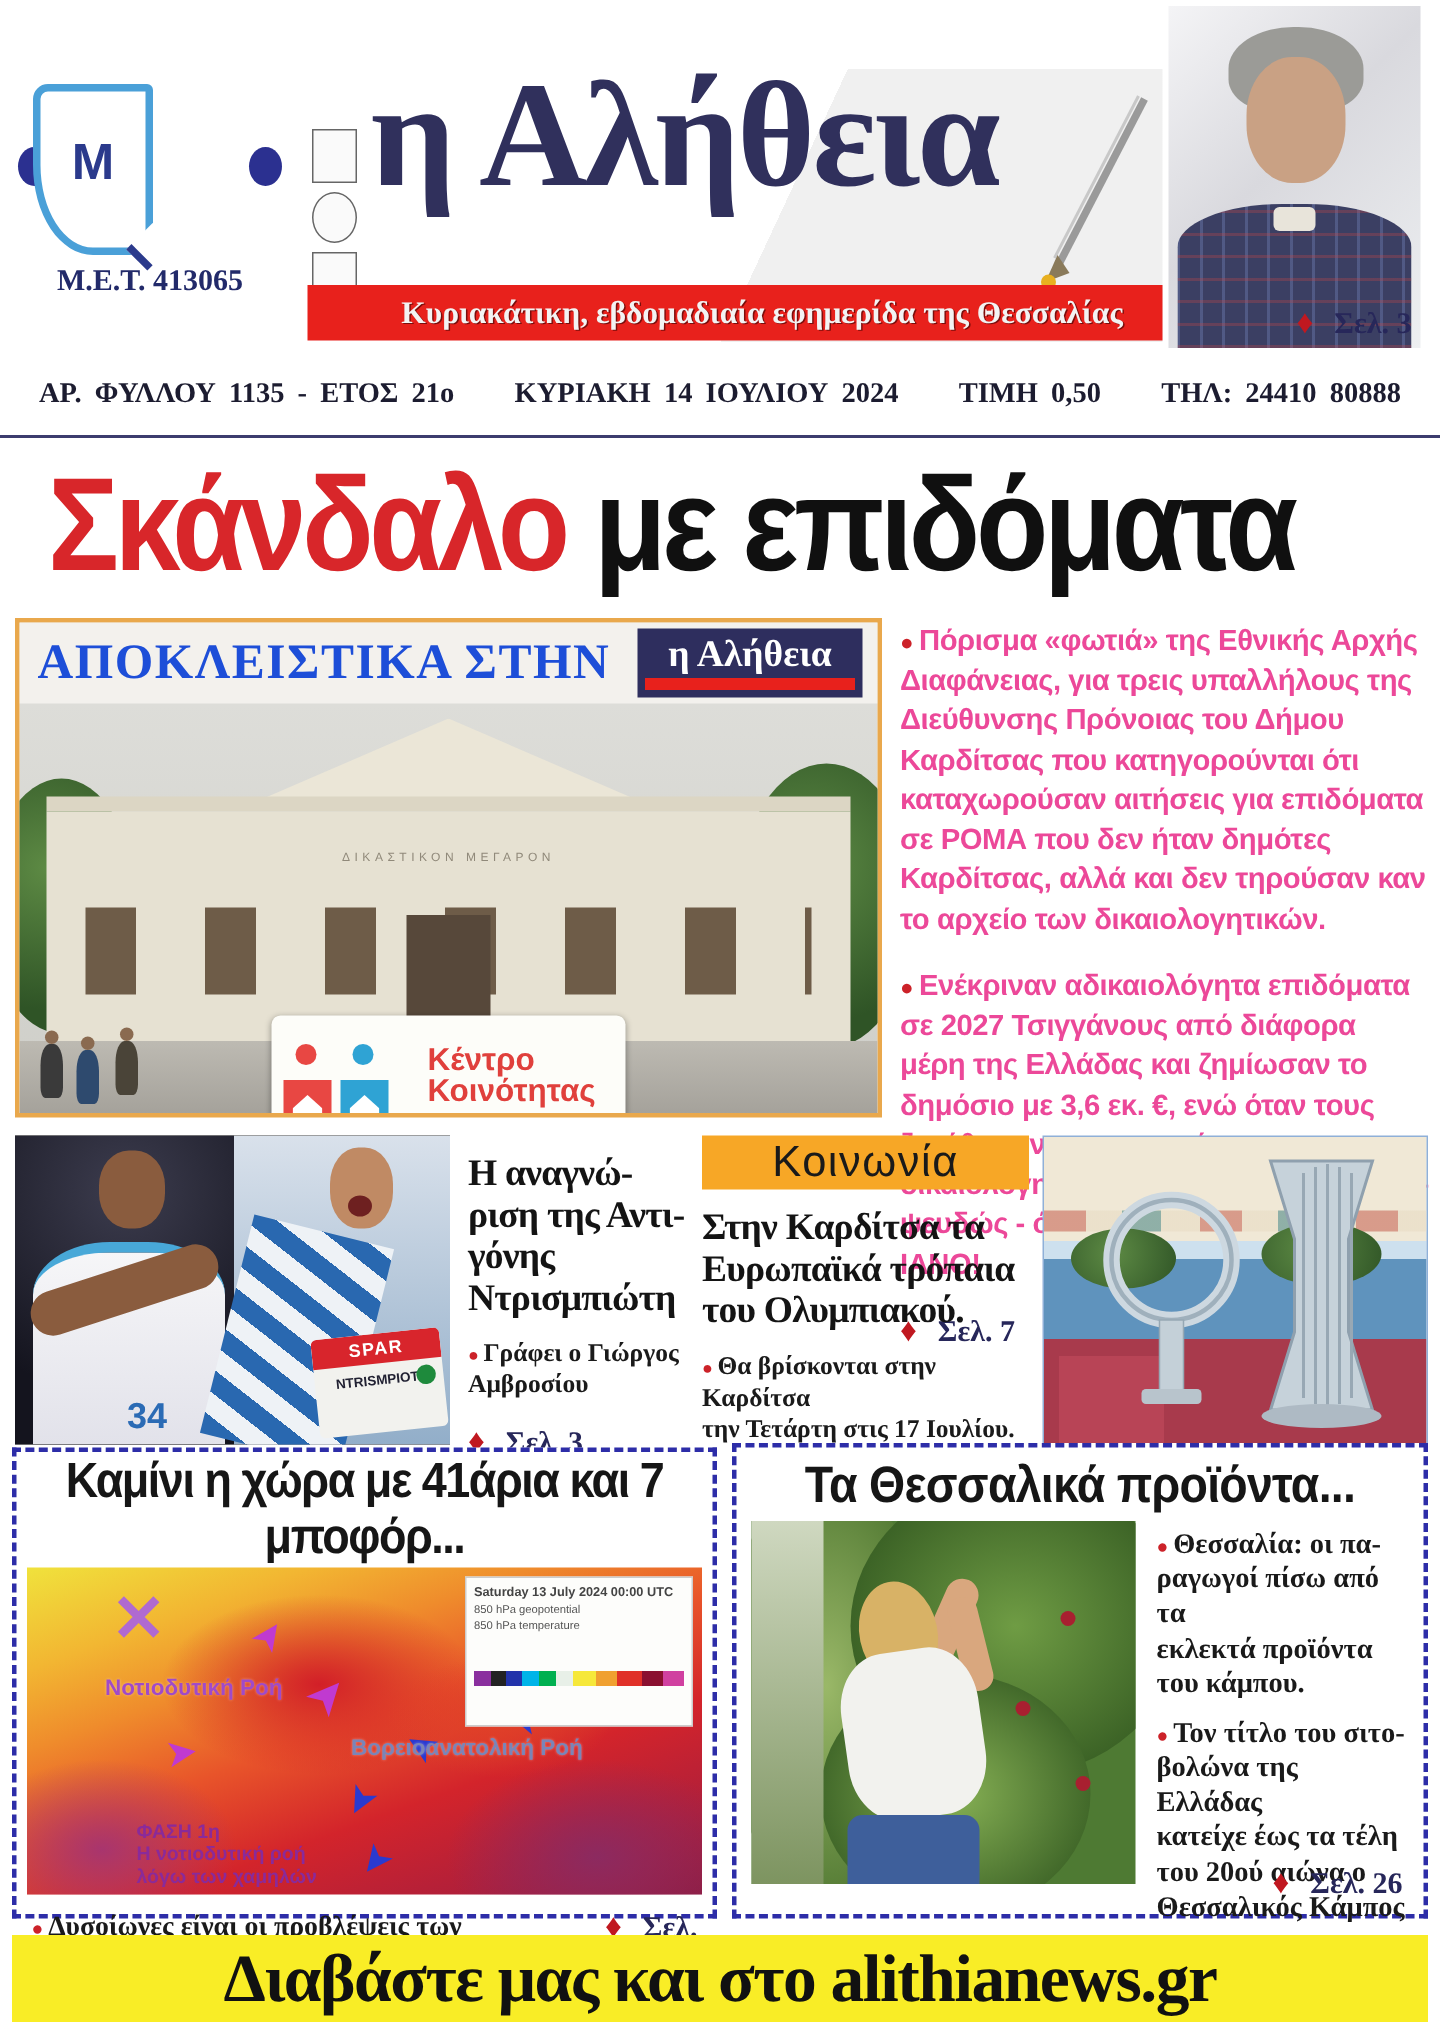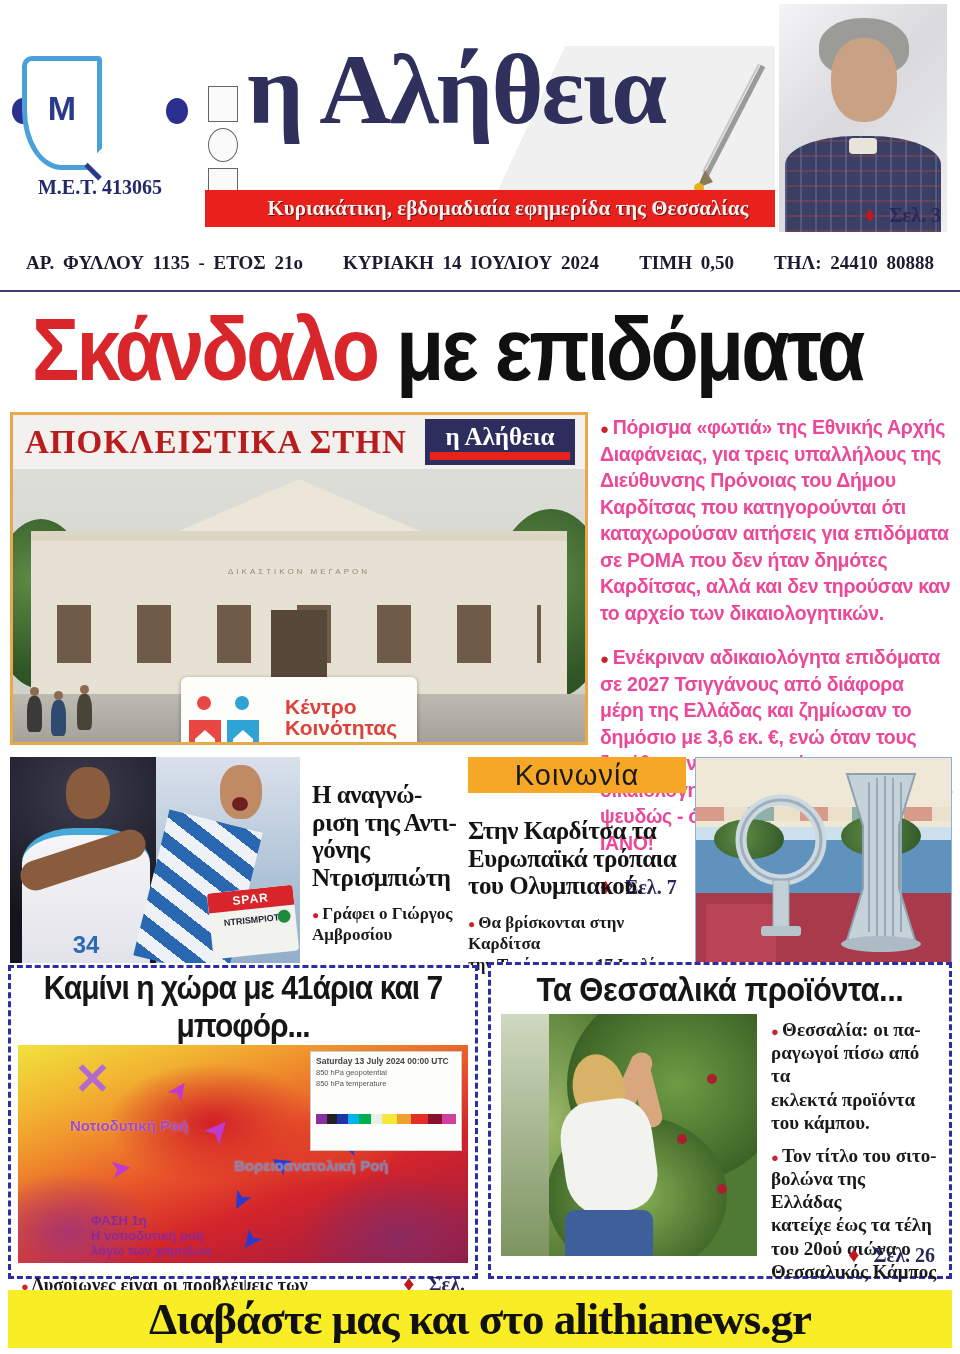--- a/index.html
+++ b/index.html
@@ -49,21 +49,21 @@
 
   .headline{left:32px;top:298px;width:922px;font-family:"Liberation Sans",sans-serif;font-weight:bold;
      font-size:79px;letter-spacing:-3px;white-space:nowrap;transform:scaleY(1.12);transform-origin:top left;}
   .headline .hr{color:#d8262a;}
   .headline .hb{color:#101010;}
 
   
   .leadphoto{left:10px;top:412px;width:578px;height:333px;border:3px solid #e9a84c;box-sizing:border-box;
      background:linear-gradient(#e0e0dc, #cecec8);overflow:hidden;}
   .lptop{position:absolute;left:0;top:0;right:0;height:54px;background:#f3f1ed;display:flex;align-items:center;}
-  .excl{font-weight:bold;font-size:33px;color:#b91c1c;letter-spacing:1px;margin-left:12px;flex:1;}
+  .excl{font-weight:bold;font-size:33px;color:#1d4ed8;letter-spacing:1px;margin-left:12px;flex:1;}
   .minilogo{width:150px;height:46px;background:#2e2e5e;margin-right:10px;display:flex;flex-direction:column;
      align-items:center;justify-content:center;}
   .minilogo .mt{color:#fff;font-weight:bold;font-size:25px;line-height:26px;}
   .minilogo .ms{width:140px;height:8px;background:#e8211c;margin-top:2px;}
   .lpbody{position:absolute;left:0;top:54px;right:0;bottom:0;}
   .pediment{position:absolute;left:50%;top:10px;width:250px;height:54px;margin-left:-125px;
      background:#ebe6d7;clip-path:polygon(0 100%,50% 0,100% 100%);}
   .cornice{position:absolute;left:18px;right:18px;top:62px;height:10px;background:#dcd6c4;}
   .bbody{position:absolute;left:18px;right:18px;top:72px;bottom:48px;background:#e6e1d2;}
   .inscr{position:absolute;left:0;right:0;top:26px;text-align:center;font-size:8px;letter-spacing:3px;color:#90897a;
@@ -100,38 +100,38 @@
   .lbul .ind{display:inline;}
   .pref{font-weight:bold;font-size:20px;color:#27275a;text-align:left;}
   .pref:before{content:"♦";color:#c01820;margin-right:14px;font-size:22px;}
   .ath{left:10px;top:757px;width:290px;height:206px;overflow:hidden;background:#111;}
   .athl{position:absolute;left:0;top:0;width:146px;height:100%;background:radial-gradient(circle at 50% 18%,#3c3c4e,#14141e 75%);}
   .jersey{position:absolute;left:12px;right:6px;bottom:0;height:128px;background:linear-gradient(180deg,#f6f6f8,#e2e2ea);
      border-radius:40% 40% 0 0/26% 26% 0 0;border-top:7px solid #48a8d8;}
   .headl{position:absolute;left:56px;top:10px;width:44px;height:52px;background:#8a5c3e;border-radius:45%;}
   .arm{position:absolute;left:8px;top:88px;width:130px;height:30px;background:#8a5c3e;border-radius:16px;transform:rotate(-18deg);}
   .jnum{position:absolute;left:0;bottom:4px;width:100%;text-align:center;color:#2b6bb5;
-     font-family:"Liberation Sans",sans-serif;font-weight:bold;font-size:24px;}
+     font-family:"Liberation Sans",sans-serif;font-weight:bold;font-size:24px;padding-left:12px;}
   .athr{position:absolute;right:0;top:0;width:144px;height:100%;background:linear-gradient(180deg,#d9e1eb,#92aec9);}
   .flag{position:absolute;left:-6px;bottom:-6px;width:96px;height:150px;transform:rotate(14deg);
      background:repeating-linear-gradient(24deg,#2968b0 0 13px,#eef2f6 13px 26px);}
   .headr{position:absolute;left:64px;top:8px;width:42px;height:54px;background:#c08a64;border-radius:45%;}
   .mouth{position:absolute;left:76px;top:40px;width:16px;height:14px;background:#6e2020;border-radius:50%;}
   .bib{position:absolute;right:4px;bottom:8px;width:86px;height:66px;background:#f2f2ee;border-radius:4px;
      transform:rotate(-6deg);overflow:hidden;}
   .bibbar{height:20px;background:#d8252c;color:#fff;font-family:"Liberation Sans",sans-serif;font-weight:bold;
      font-size:12px;text-align:center;line-height:20px;letter-spacing:1px;}
   .bibname{color:#223;font-family:"Liberation Sans",sans-serif;font-weight:bold;font-size:9px;text-align:center;margin-top:6px;}
   .bibdot{position:absolute;right:5px;top:24px;width:13px;height:13px;border-radius:50%;background:#1e8a3c;}
 
   .colbar{height:36px;background:#f7a726;display:flex;align-items:center;justify-content:center;
      font-family:"Liberation Sans",sans-serif;font-size:29px;color:#1a1a1a;letter-spacing:1px;}
   .artcol{left:312px;top:757px;width:148px;}
   .koicol{left:468px;top:757px;width:218px;}
-  .coltitle{font-weight:bold;font-size:25px;line-height:1.1;color:#141414;margin-top:24px;white-space:pre-line;letter-spacing:-0.5px;}
+  .coltitle{font-weight:bold;font-size:25px;line-height:1.1;color:#141414;margin-top:12px;white-space:pre-line;letter-spacing:-0.5px;}
   .sbul{font-weight:bold;font-size:17px;line-height:1.25;color:#1a1a1a;margin-top:12px;white-space:pre-line;}
   .sbul:before{content:"● ";color:#cc2229;font-size:12px;}
   .artref{margin-top:14px;padding-right:10px;}
 
   .troph{left:695px;top:757px;width:257px;height:206px;border:1px solid #8fb0d8;box-sizing:border-box;overflow:hidden;
      background:linear-gradient(180deg,#f0e8d6 0 34%,#cde0ee 34% 40%,#5f93bd 40% 66%,#a83a4c 66% 100%);}
   .tr1{position:absolute;left:18px;top:30%;width:70px;height:40px;background:radial-gradient(circle at 40% 40%,#5d8a44,#2f5426);border-radius:50%;}
   .tr2{position:absolute;right:30px;top:28%;width:80px;height:42px;background:radial-gradient(circle at 40% 40%,#5d8a44,#2f5426);border-radius:50%;}
   .awning{position:absolute;left:0;top:24%;width:100%;height:14px;
      background:repeating-linear-gradient(90deg,#c86858 0 28px,#e8dcc4 28px 52px,#4f8a88 52px 78px,#e8dcc4 78px 104px);opacity:.6;}

